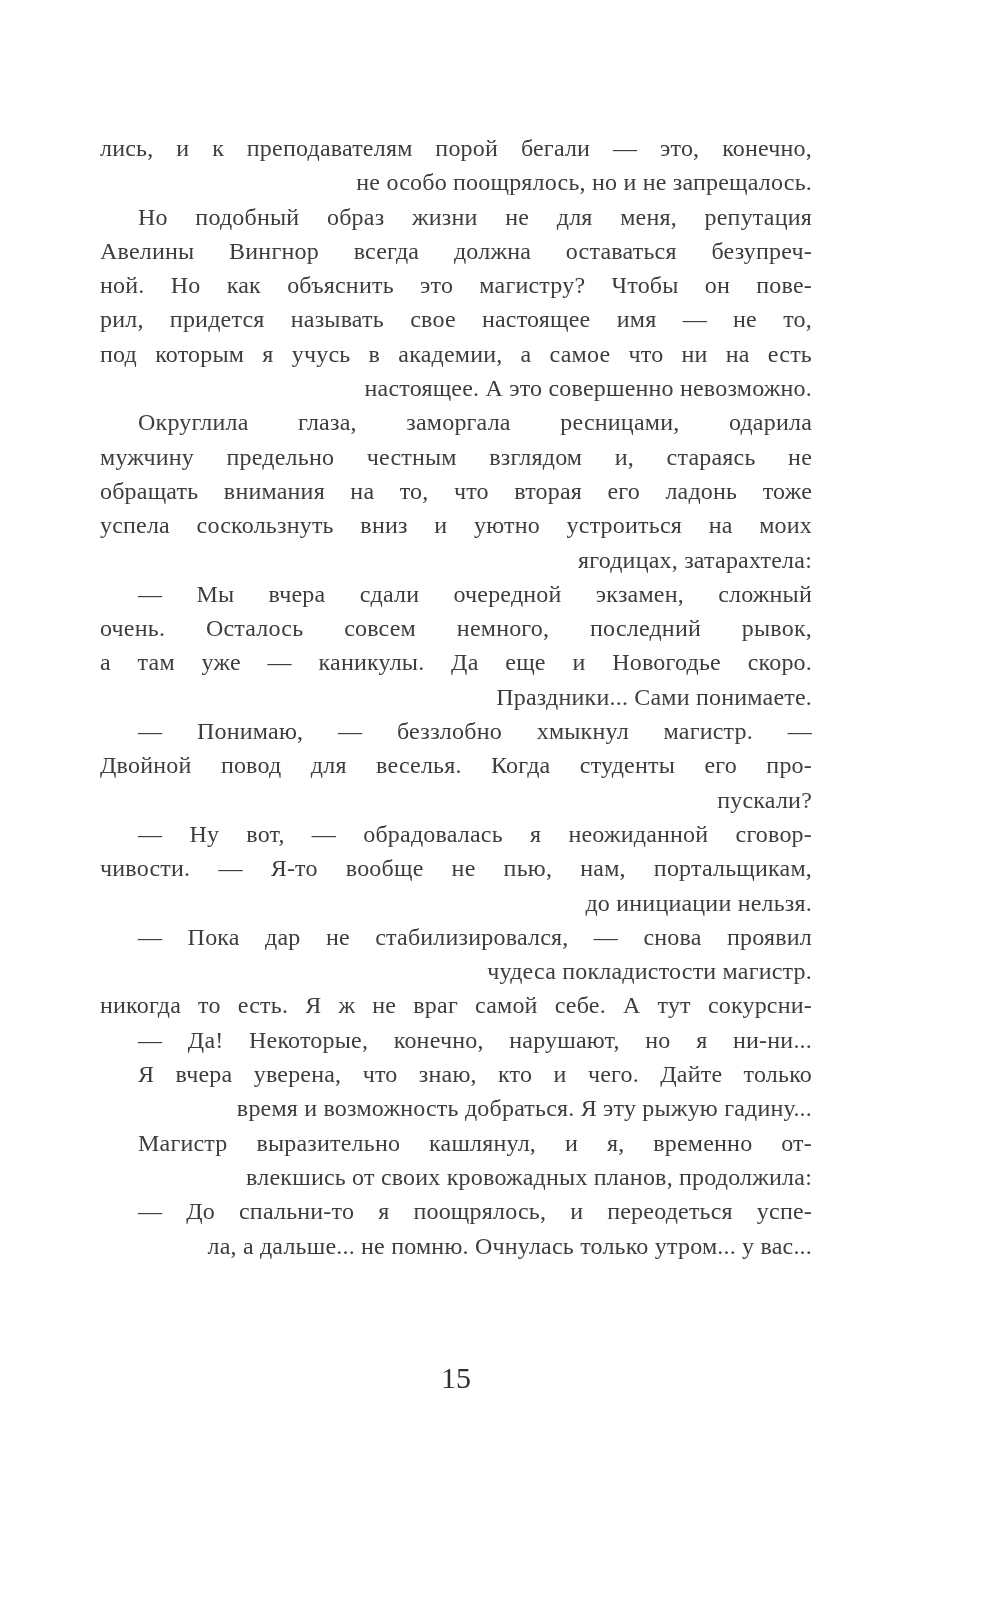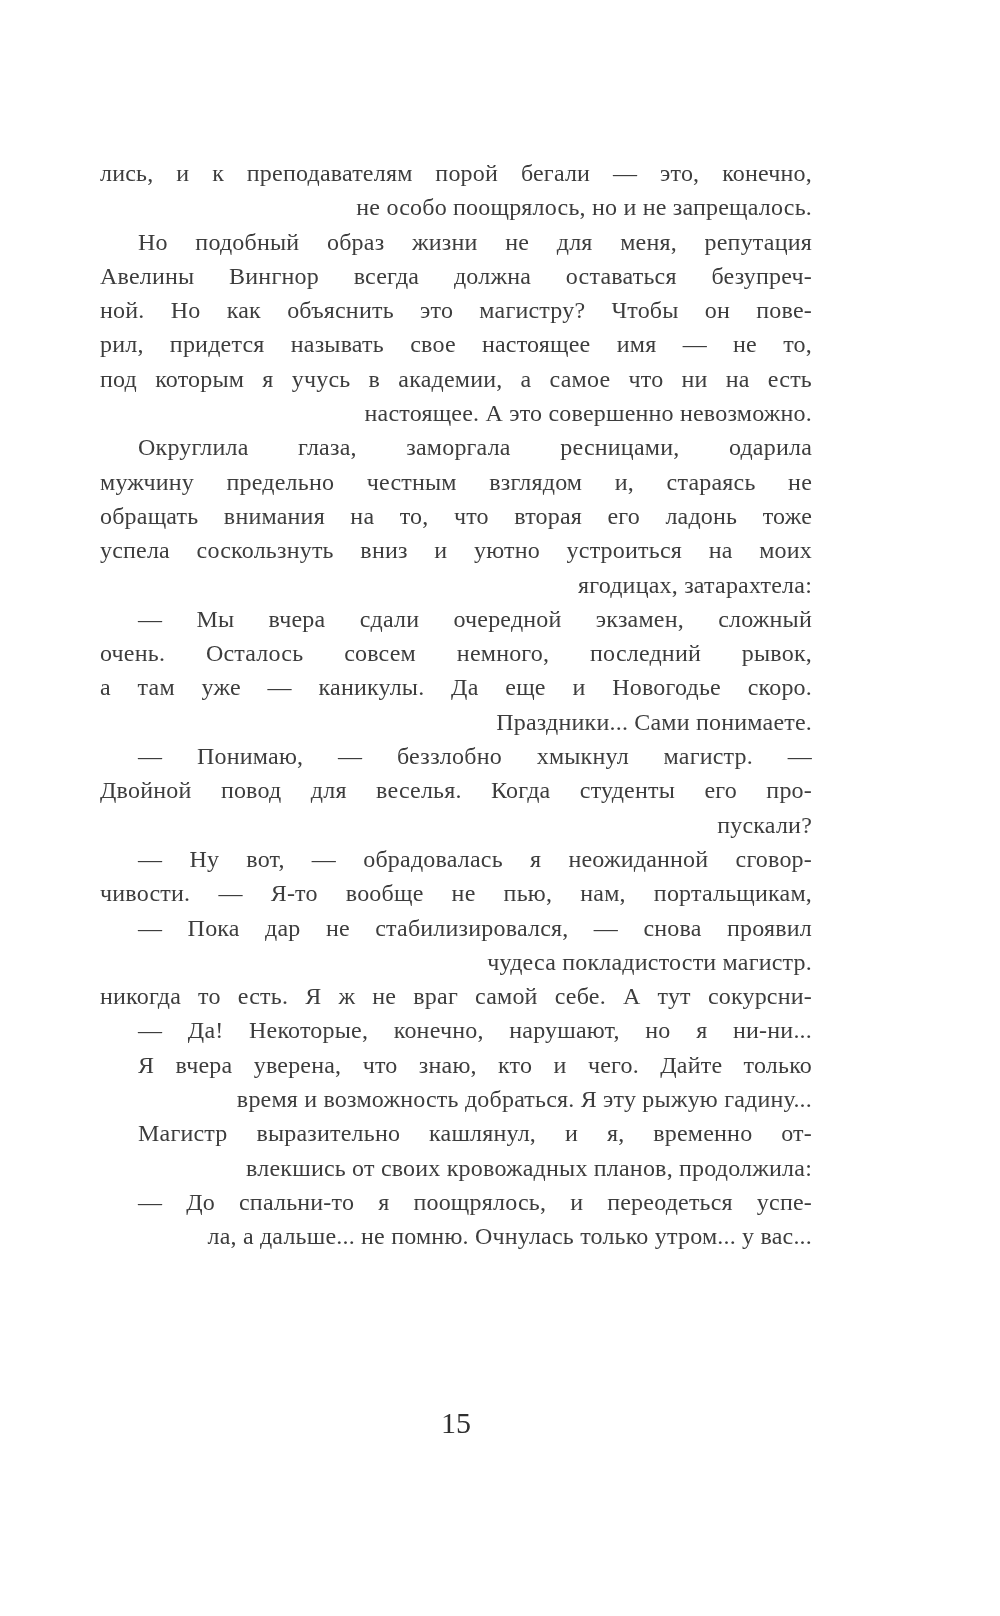--- a/index.html
+++ b/index.html
@@ -12,40 +12,40 @@
     width: 1000px;
     height: 1616px;
     background: #ffffff;
     font-family: "Liberation Serif", "DejaVu Serif", serif;
     color: #3d3d3d;
     overflow: hidden;
   }
   .text-block {
     position: absolute;
     left: 100px;
-    top: 156px;
+    top: 131px;
     width: 712px;
     font-size: 24px;
     line-height: 34.3px;
     letter-spacing: 0.2px;
   }
   .line {
     text-align: right;
   }
   .line.justify {
     text-align: justify;
     text-align-last: justify;
   }
   .line.indent {
     text-indent: 38px;
   }
   .page-number {
     position: absolute;
     left: 100px;
-    top: 1406px;
+    top: 1361px;
     width: 712px;
     text-align: center;
     font-size: 30px;
     color: #2f2f2f;
   }
 </style>
 </head>
 <body>
 
 <div class="page">
@@ -65,20 +65,21 @@
       <div class="line">ягодицах, затарахтела:</div>
       <div class="line indent justify">— Мы вчера сдали очередной экзамен, сложный</div>
       <div class="line justify">очень. Осталось совсем немного, последний рывок,</div>
       <div class="line justify">а там уже — каникулы. Да еще и Новогодье скоро.</div>
       <div class="line">Праздники... Сами понимаете.</div>
       <div class="line indent justify">— Понимаю, — беззлобно хмыкнул магистр. —</div>
       <div class="line justify">Двойной повод для веселья. Когда студенты его про-</div>
       <div class="line">пускали?</div>
       <div class="line indent justify">— Ну вот, — обрадовалась я неожиданной сговор-</div>
       <div class="line justify">чивости. — Я-то вообще не пью, нам, портальщикам,</div>
+      <div class="line">до инициации нельзя.</div>
       <div class="line indent justify">— Пока дар не стабилизировался, — снова проявил</div>
       <div class="line">чудеса покладистости магистр.</div>
       <div class="line justify">никогда то есть. Я ж не враг самой себе. А тут сокурсни-</div>
       <div class="line indent justify">— Да! Некоторые, конечно, нарушают, но я ни-ни...</div>
       <div class="line indent justify">Я вчера уверена, что знаю, кто и чего. Дайте только</div>
       <div class="line">время и возможность добраться. Я эту рыжую гадину...</div>
       <div class="line indent justify">Магистр выразительно кашлянул, и я, временно от-</div>
       <div class="line">влекшись от своих кровожадных планов, продолжила:</div>
       <div class="line indent justify">— До спальни-то я поощрялось, и переодеться успе-</div>
       <div class="line">ла, а дальше... не помню. Очнулась только утром... у вас...</div>

